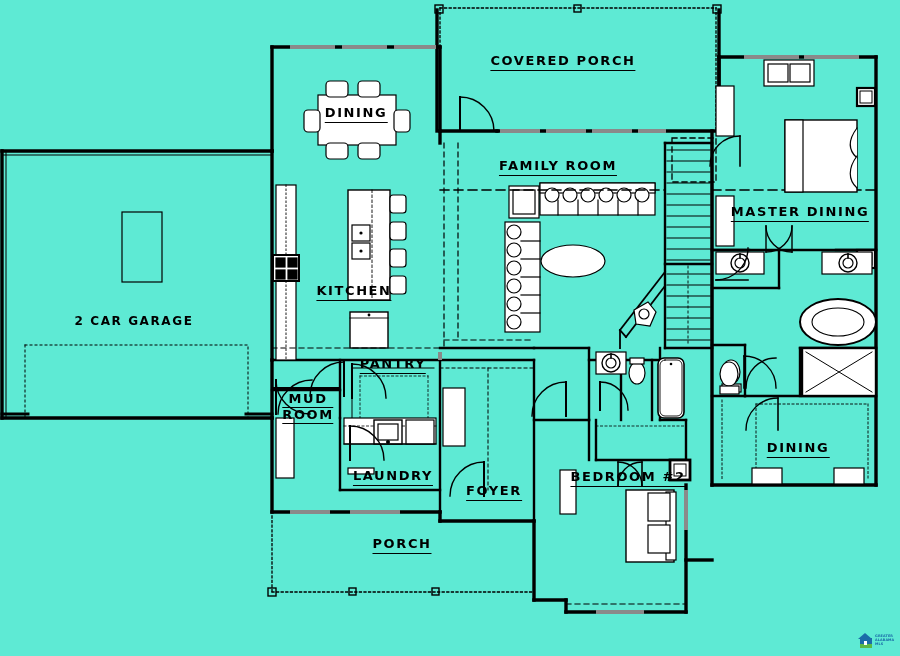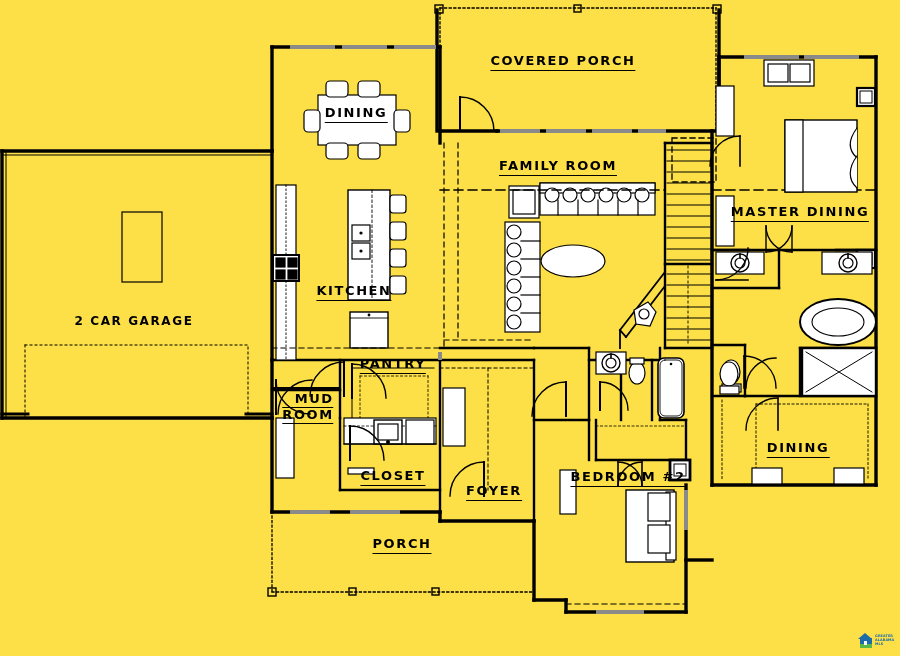--- a/index.html
+++ b/index.html
@@ -1,42 +1,42 @@
 <!DOCTYPE html>
 <html><head>
 <meta charset="utf-8">
 <title>Floor Plan</title>
 <style>
   html,body{margin:0;padding:0;background:#ffffff;}
   body{font-family:"DejaVu Sans", sans-serif;}
   #plan{
     position:relative;
     width:900px;height:656px;
-    background:#fde047;
+    background:#5eead4;
     overflow:hidden;
   }
   #plan svg{position:absolute;left:0;top:0;}
 
   
   .room-label{
     position:absolute;
     font-family:"DejaVu Sans", sans-serif;
     font-weight:700;
     color:#000;
     letter-spacing:1.6px;
     white-space:nowrap;
     line-height:1.15;
     border-bottom:1.6px solid #000;
     padding-bottom:1px;
     transform:translate(-50%,0);
   }
   .room-label.no-rule{border-bottom:none;}
   .rl-12{font-size:12px;}
   .rl-13{font-size:13px;}
-  .rl-multi{border-bottom:none;text-align:right;}
+  .rl-multi{border-bottom:none;text-align:center;}
   .rl-multi .ln{display:block;border-bottom:1.6px solid #000;padding-bottom:0px;}
 
   
   #mls-logo{
     position:absolute;left:858px;top:631px;
     width:38px;height:18px;
     display:flex;align-items:center;gap:2px;
   }
   #mls-logo .house{
     width:15px;height:15px;position:relative;flex:none;
@@ -539,21 +539,21 @@
   <div class="room-label rl-13" style="left:563px;top:54px;">COVERED PORCH</div>
   <div class="room-label rl-13" style="left:356px;top:106px;">DINING</div>
   <div class="room-label rl-13" style="left:558px;top:159px;">FAMILY ROOM</div>
   <div class="room-label rl-13" style="left:800px;top:205px;">MASTER DINING</div>
   <div class="room-label rl-13" style="left:354px;top:284px;">KITCHEN</div>
   <div class="room-label rl-12 no-rule" style="left:134px;top:315px;">2 CAR GARAGE</div>
   <div class="room-label rl-13" style="left:393px;top:357px;">PANTRY</div>
   <div class="room-label rl-13" style="left:494px;top:444px;margin-top:40px;">FOYER</div>
   <div class="room-label rl-13" style="left:798px;top:441px;">DINING</div>
   <div class="room-label rl-13" style="left:628px;top:470px;text-align:right;">BEDROOM #2</div>
-  <div class="room-label rl-13" style="left:393px;top:469px;">CLOSET</div>
+  <div class="room-label rl-13" style="left:393px;top:469px;">LAUNDRY</div>
   <div class="room-label rl-13" style="left:402px;top:537px;">PORCH</div>
 
   <div class="room-label rl-13 rl-multi" style="left:308px;top:392px;">
     <span class="ln">MUD</span>
     <span class="ln">ROOM</span>
   </div>
 
   <div id="mls-logo">
     <span class="house">
       <span class="roof"></span>

